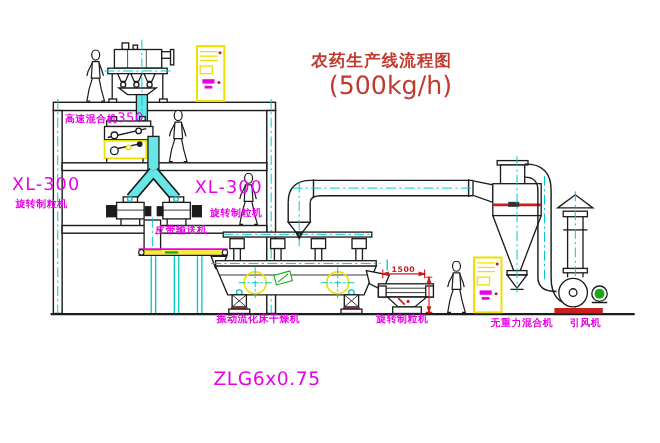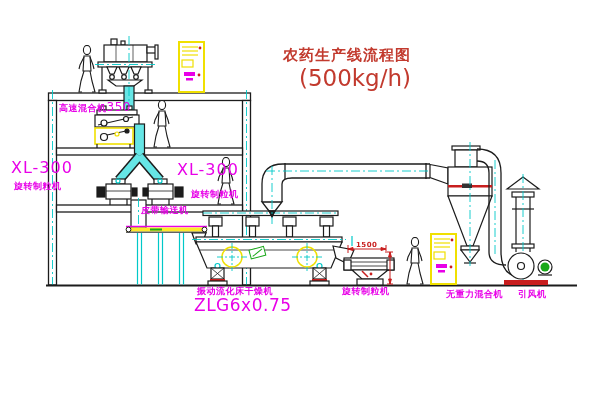--- a/index.html
+++ b/index.html
@@ -2,21 +2,21 @@
 <html><head>
 <meta charset="utf-8">
 <style>
   html,body{margin:0;padding:0;background:#fff;}
   #stage{position:relative;width:600px;height:403px;background:#ffffff;overflow:hidden;
          font-family:"DejaVu Sans",sans-serif;}
   #stage svg{position:absolute;left:0;top:0;}
   .lbl{position:absolute;white-space:nowrap;line-height:1;color:#e800e8;}
   .lbl-sm{font-size:9px;font-weight:bold;letter-spacing:.5px;}
   .lbl-model{font-size:16px;font-weight:normal;letter-spacing:1px;text-align:center;}
-  .lbl-big{font-size:17px;font-weight:normal;letter-spacing:.5px;}
+  .lbl-big{font-size:17px;font-weight:normal;letter-spacing:.5px;margin-top:40px;}
   .title{position:absolute;left:283px;top:46px;display:flex;align-items:flex-end;color:#c23a2e;flex-direction:column;}
   .title .cjk{font-size:15px;font-weight:bold;letter-spacing:1px;}
   .title .cap{font-size:23px;font-weight:normal;margin-left:2px;}
   .dim-txt{position:absolute;font-size:7px;color:#c81e1e;font-weight:bold;letter-spacing:.5px;}
 </style>
 </head>
 <body>
 
 <div id="stage">
 

